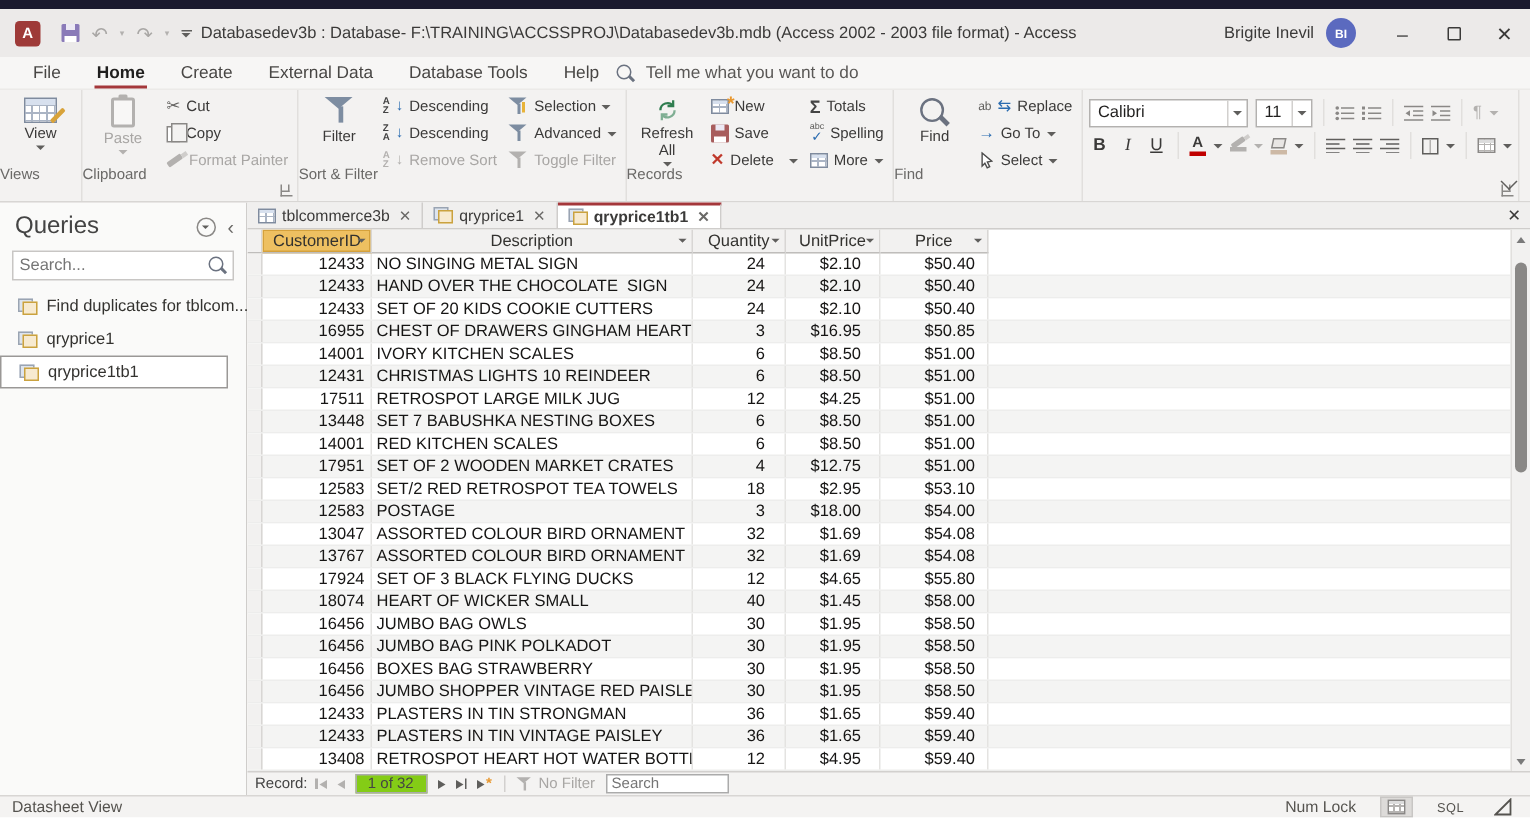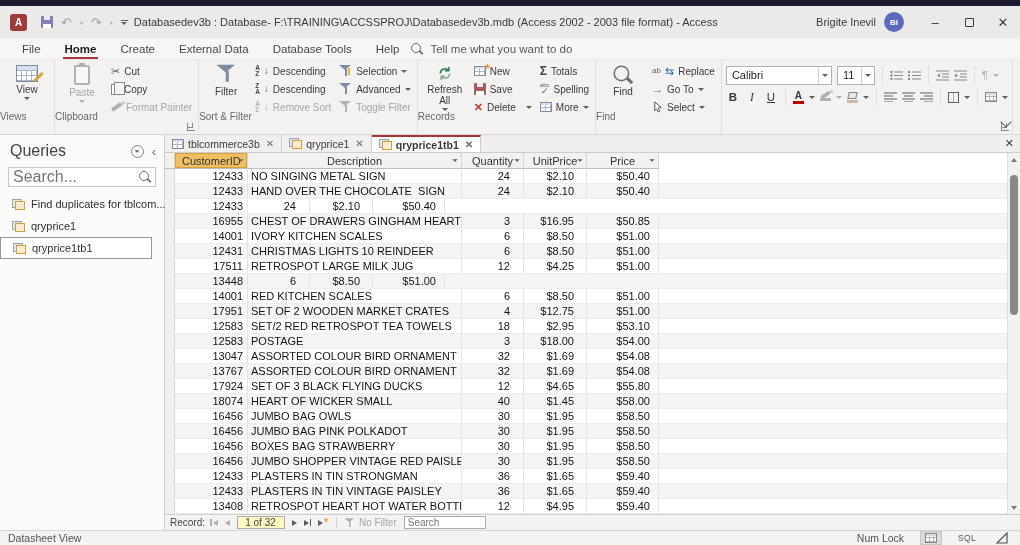--- a/index.html
+++ b/index.html
@@ -96,21 +96,21 @@
 
 .main{display:flex;height:395px}
 .navpane{width:165px;background:#fafaf9;border-right:1px solid #cfcdcb;display:flex;flex-direction:column}
 .np-head{display:flex;align-items:center;padding:7px 8px 5px 10px}
 .np-title{font-size:16px;color:#444;font-weight:400}
 .np-icons{margin-left:auto;display:flex;align-items:center;gap:8px;color:#6a6967}
 .circlecaret{width:13px;height:13px;border:1px solid #8a8886;border-radius:50%;display:flex;align-items:center;justify-content:center}
 .circlecaret .caret{transform:scale(.8)}
 .np-chev{font-size:13px;color:#6a6967;line-height:13px}
 .np-search{margin:2px 8px 6px 8px;height:20px;background:#fff;border:1px solid #c8c6c4;display:flex;align-items:center;padding:0 4px}
-.np-search input{border:none;outline:none;flex:1;font-size:16px;font-family:"Liberation Sans",sans-serif;color:#444;background:transparent;min-width:0}
+.np-search input{border:none;outline:none;flex:1;font-size:11px;font-family:"Liberation Sans",sans-serif;color:#444;background:transparent;min-width:0}
 .np-item{display:flex;align-items:center;gap:6px;height:22px;padding:0 6px 0 12px;font-size:11px;color:#33322f;white-space:nowrap}
 .np-item.selected{border:1px solid #9a9896;background:#fff;margin-right:12px}
 .qico{position:relative;width:13px;height:11px;flex:none}
 .qico::before{content:"";position:absolute;left:0;top:0;width:8px;height:7px;border:1px solid #9aa4b2;background:#dde4ee}
 .qico::after{content:"";position:absolute;right:0;bottom:0;width:8px;height:7px;border:1px solid #caa23f;background:#f7ead0}
 
 .content{flex:1;display:flex;flex-direction:column;background:#fff;min-width:0}
 .tabbar{height:18px;background:#f0efee;display:flex;align-items:stretch;border-bottom:1px solid #cfcdcb;position:relative}
 .dtab{display:flex;align-items:center;gap:4px;padding:0 7px;font-size:10.5px;color:#3b3a39;border-right:1px solid #cfcdcb;background:#f0efee}
 .dtab.active{background:#fff;border-top:2px solid #a4373a;font-weight:bold}
@@ -142,21 +142,21 @@
 .vthumb{position:absolute;left:2px;width:8px;top:22px;height:140px;background:#8a8886;border-radius:4px}
 
 .recnav{height:16px;background:#f4f3f2;border-top:1px solid #d2d0ce;display:flex;align-items:center;font-size:10px;color:#444;padding-left:5px;gap:3px}
 .rni{display:flex;align-items:center;gap:1px;padding:0 2px}
 .tri-l{width:0;height:0;border-top:3.5px solid transparent;border-bottom:3.5px solid transparent;border-right:5px solid #5f5e5c}
 .tri-r{width:0;height:0;border-top:3.5px solid transparent;border-bottom:3.5px solid transparent;border-left:5px solid #5f5e5c}
 .tri-l.dim{border-right-color:#b3b1af}
 .nbar{width:1.5px;height:7px;background:#5f5e5c}
 .nbar.dim{background:#b3b1af}
 .star{color:#e8972e;font-weight:bold;font-size:10px;line-height:8px}
-.posbox{min-width:48px;height:13px;background:#fef9c3;border:1px solid #ababab;display:flex;align-items:center;justify-content:center;padding:0 3px;margin:0 2px}
+.posbox{min-width:48px;height:13px;background:#84cc16;border:1px solid #ababab;display:flex;align-items:center;justify-content:center;padding:0 3px;margin:0 2px}
 .rsep{width:1px;height:11px;background:#d2d0ce;margin:0 3px}
 .nofilter{display:flex;align-items:center;gap:3px;color:#a8a6a4}
 .rsearch{width:82px;height:13px;background:#fff;border:1px solid #ababab;display:flex;align-items:center;margin-left:4px}
 .rsearch input{border:none;outline:none;width:100%;font-size:10px;font-family:"Liberation Sans",sans-serif;color:#333;background:transparent;padding:0 3px}
 
 .statusbar{height:15px;background:#f4f3f2;border-top:1px solid #d8d6d4;display:flex;align-items:center;font-size:10.5px;color:#55534f;padding:0 8px}
 .sb-right{margin-left:auto;display:flex;align-items:center;gap:16px}
 .sb-ico{display:flex;align-items:center;justify-content:center;height:14px;padding:0 4px}
 .sb-ico.pressed{background:#dddbd9;border:1px solid #c8c6c4}
 .sqltxt{font-size:8.5px;color:#55534f;letter-spacing:.3px}
@@ -574,20 +574,21 @@
                 <span class="rowsel"></span>
                 <span class="dcell c0">12433</span>
                 <span class="dcell c1">HAND OVER THE CHOCOLATE  SIGN</span>
                 <span class="dcell c2">24</span>
                 <span class="dcell c3">$2.10</span>
                 <span class="dcell c4">$50.40</span>
               </div>
               <div class="drow">
                 <span class="rowsel"></span>
                 <span class="dcell c0">12433</span>
+                <span class="dcell c1">SET OF 20 KIDS COOKIE CUTTERS</span>
                 <span class="dcell c2">24</span>
                 <span class="dcell c3">$2.10</span>
                 <span class="dcell c4">$50.40</span>
               </div>
               <div class="drow alt">
                 <span class="rowsel"></span>
                 <span class="dcell c0">16955</span>
                 <span class="dcell c1">CHEST OF DRAWERS GINGHAM HEART</span>
                 <span class="dcell c2">3</span>
                 <span class="dcell c3">$16.95</span>
@@ -613,20 +614,21 @@
                 <span class="rowsel"></span>
                 <span class="dcell c0">17511</span>
                 <span class="dcell c1">RETROSPOT LARGE MILK JUG</span>
                 <span class="dcell c2">12</span>
                 <span class="dcell c3">$4.25</span>
                 <span class="dcell c4">$51.00</span>
               </div>
               <div class="drow alt">
                 <span class="rowsel"></span>
                 <span class="dcell c0">13448</span>
+                <span class="dcell c1">SET 7 BABUSHKA NESTING BOXES</span>
                 <span class="dcell c2">6</span>
                 <span class="dcell c3">$8.50</span>
                 <span class="dcell c4">$51.00</span>
               </div>
               <div class="drow">
                 <span class="rowsel"></span>
                 <span class="dcell c0">14001</span>
                 <span class="dcell c1">RED KITCHEN SCALES</span>
                 <span class="dcell c2">6</span>
                 <span class="dcell c3">$8.50</span>

